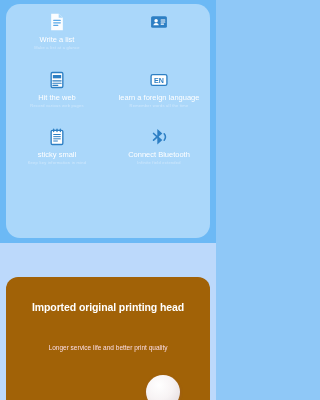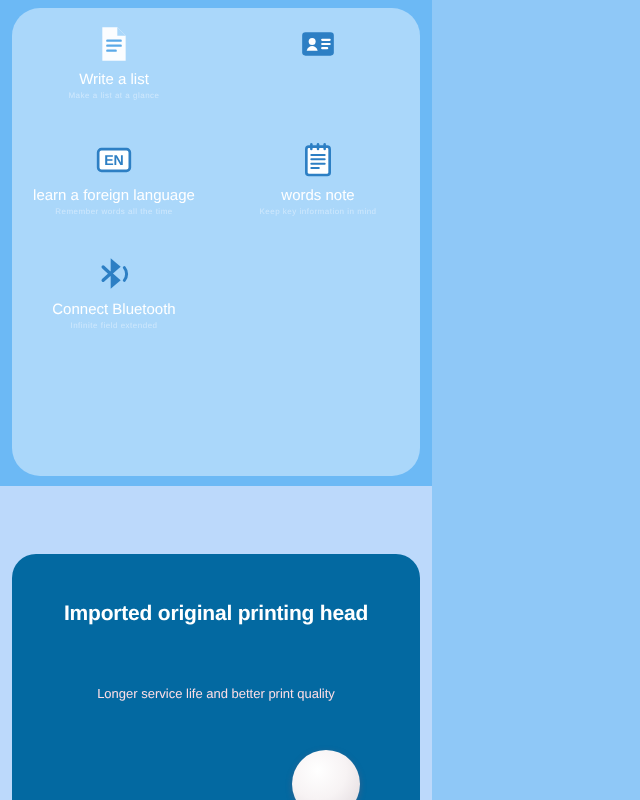--- a/index.html
+++ b/index.html
@@ -93,21 +93,21 @@
     margin-top: 1px;
   }
 
   
   .promo-panel {
     position: absolute;
     left: 6px;
     top: 277px;
     width: 204px;
     height: 123px;
-    background: #0369a1;
+    background: #a16207;
     border-radius: 12px 12px 0 0;
     overflow: hidden;
   }
   .promo-headline {
     position: absolute;
     left: 0;
     top: 24px;
     width: 204px;
     text-align: center;
     color: #ffffff;
@@ -174,20 +174,35 @@
               <line x1="14.5" y1="9.5" x2="19" y2="9.5"></line>
               <line x1="14.5" y1="12" x2="19" y2="12"></line>
               <line x1="14.5" y1="14.5" x2="17.5" y2="14.5"></line>
             </g>
           </svg>
         </span>
         <div class="feature-sub"></div>
       </div>
 
 
+      <div class="feature-item">
+        <span class="feature-icon">
+          <svg viewBox="0 0 24 24" width="20" height="20">
+            <rect x="5" y="3" width="14" height="18" rx="1.5" fill="#ffffff" stroke="#2d7fc4" stroke-width="1.6"></rect>
+            <rect x="7" y="6" width="10" height="4" fill="#2d7fc4"></rect>
+            <g stroke="#2d7fc4" stroke-width="1.3" stroke-linecap="round">
+              <line x1="7" y1="13" x2="17" y2="13"></line>
+              <line x1="7" y1="15.8" x2="17" y2="15.8"></line>
+              <line x1="7" y1="18.4" x2="13" y2="18.4"></line>
+            </g>
+          </svg>
+        </span>
+        <div class="feature-title">Hit the web</div>
+        <div class="feature-sub">Record various web pages</div>
+      </div>
 
       <div class="feature-item">
         <span class="feature-icon">
           <svg viewBox="0 0 24 24" width="20" height="20">
             <rect x="2.5" y="5.5" width="19" height="13" rx="2" fill="#ffffff" stroke="#2d7fc4" stroke-width="1.6"></rect>
             <text x="12" y="15.2" font-family="Liberation Sans, sans-serif" font-size="8.5" font-weight="bold" fill="#2d7fc4" text-anchor="middle">EN</text>
           </svg>
         </span>
         <div class="feature-title">learn a foreign language</div>
         <div class="feature-sub">Remember words all the time</div>
@@ -203,21 +218,21 @@
               <line x1="16" y1="2.6" x2="16" y2="5.4"></line>
             </g>
             <g stroke="#2d7fc4" stroke-width="1.2" stroke-linecap="round">
               <line x1="8" y1="9" x2="16" y2="9"></line>
               <line x1="8" y1="11.6" x2="16" y2="11.6"></line>
               <line x1="8" y1="14.2" x2="16" y2="14.2"></line>
               <line x1="8" y1="16.8" x2="12.5" y2="16.8"></line>
             </g>
           </svg>
         </span>
-        <div class="feature-title">words note</div>
+        <div class="feature-title">sticky small</div>
         <div class="feature-sub">Keep key information in mind</div>
       </div>
 
 
       <div class="feature-item">
         <span class="feature-icon">
           <svg viewBox="0 0 24 24" width="20" height="20">
             <path d="M10 2.5l6 5.2-6 5.2V2.5z" fill="#2d7fc4"></path>
             <path d="M10 10.5l6 5.2-6 5.2v-10.4z" fill="#2d7fc4"></path>
             <path d="M5.5 7.8l5 4.6" stroke="#2d7fc4" stroke-width="2" stroke-linecap="round" fill="none"></path>

